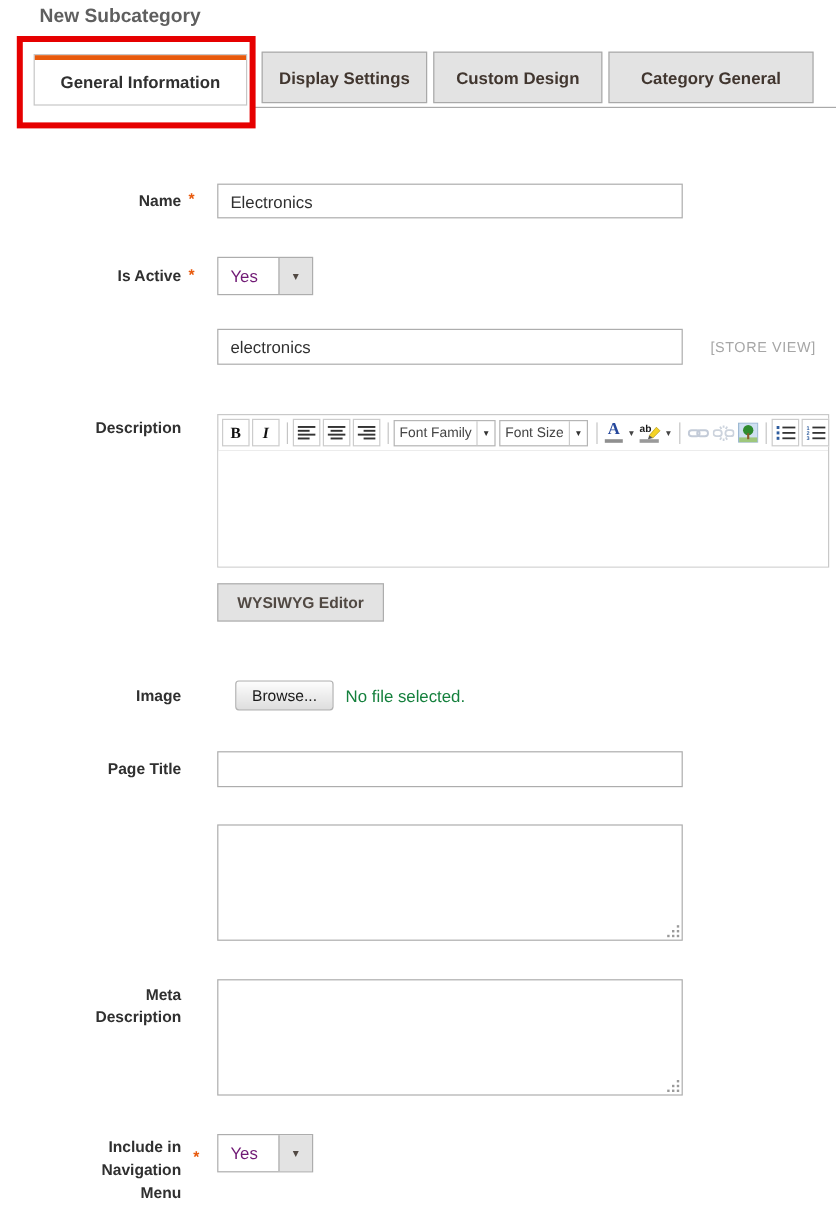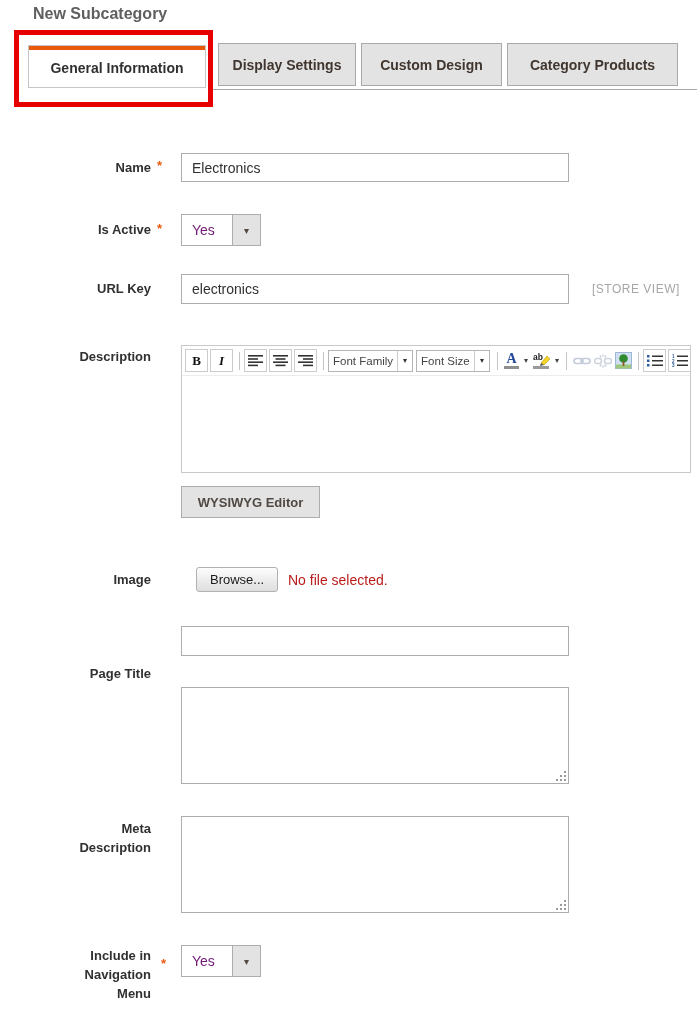--- a/index.html
+++ b/index.html
@@ -83,21 +83,21 @@
 
   .wysiwyg-btn { position: absolute; left: 181px; top: 486px; width: 139px; height: 32px;
          background: #e3e3e3; border: 1px solid #adadad; font-size: 13px; font-weight: bold; color: #514943;
          display: flex; align-items: center; justify-content: center; cursor: pointer; }
 
   
   .browse-btn { position: absolute; left: 196px; top: 567px; height: 25px; padding: 0 13px;
          display: inline-flex; align-items: center; border: 1px solid #b1b1b1; border-radius: 3px;
          background: linear-gradient(#fdfdfd, #dedede); font-size: 13px; color: #1a1a1a; cursor: pointer; }
   .file-status { position: absolute; left: 288px; top: 567px; height: 25px; display: flex; align-items: center;
-         font-size: 14px; color: #b91c1c; }
+         font-size: 14px; color: #15803d; }
 </style>
 </head>
 <body>
 
 <div class="page">
 
   <div class="page-title">New Subcategory</div>
 
   <div class="tabs-rule"></div>
 
@@ -105,42 +105,41 @@
     <div class="tab-active-bar"></div>
     <span class="tab-active-label">General Information</span>
   </div>
   <div class="tab tab-display">
     <span>Display Settings</span>
   </div>
   <div class="tab tab-custom">
     <span>Custom Design</span>
   </div>
   <div class="tab tab-products">
-    <span>Category Products</span>
+    <span>Category General</span>
   </div>
 
   <div class="annotation-box"></div>
 
   <div class="row" style="top:153px;height:29px;">
     <div class="field-label" style="top:0;line-height:29px;">Name</div>
     <span class="req" style="top:5px;">*</span>
     <input class="text-input" style="top: 0px; height: 29px;" value="Electronics">
   </div>
 
   <div class="row" style="top:214px;height:32px;">
     <div class="field-label" style="top:0;line-height:32px;">Is Active</div>
     <span class="req" style="top:7px;">*</span>
     <div class="select" style="top:0;">
       <span class="select-value">Yes</span>
       <span class="select-arrow">▾</span>
     </div>
   </div>
 
   <div class="row" style="top:274px;height:30px;">
-    <div class="field-label" style="top:0;line-height:30px;">URL Key</div>
     <input class="text-input" style="top: 0px; height: 30px;" value="electronics">
   </div>
   <div class="scope-note">[STORE VIEW]</div>
 
   <div class="field-label" style="top:347px;">Description</div>
   <div class="editor">
     <div class="editor-toolbar">
       <span class="tbtn tbtn-b">B</span>
       <span class="tbtn tbtn-i">I</span>
       <span class="tsep"></span>
@@ -244,21 +243,21 @@
     <div class="editor-body"></div>
   </div>
 
   <div class="wysiwyg-btn">WYSIWYG Editor</div>
 
   <div class="field-label" style="top:568px;line-height:24px;">Image</div>
   <span class="browse-btn">Browse...</span>
   <span class="file-status">No file selected.</span>
 
   <div class="row" style="top:626px;height:30px;">
-    <div class="field-label" style="top:0;line-height:30px;margin-top:33px;">Page Title</div>
+    <div class="field-label" style="top:0;line-height:30px;">Page Title</div>
     <input class="text-input" style="top: 0px; height: 30px;" value="">
   </div>
 
   <div class="row" style="top:687px;height:97px;">
     <div class="ta-wrap" style="top:0;">
       <textarea class="meta-ta" style=""></textarea>
       <span class="grip"></span>
     </div>
   </div>
 

